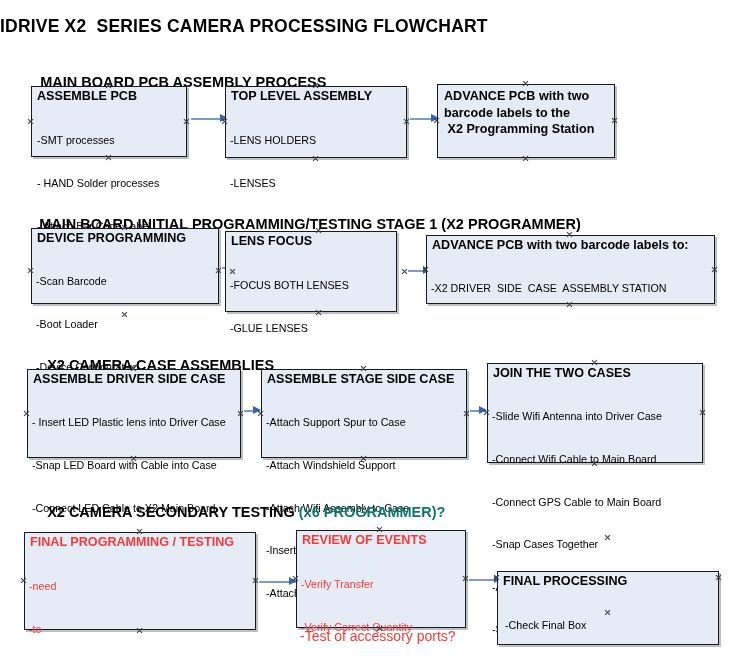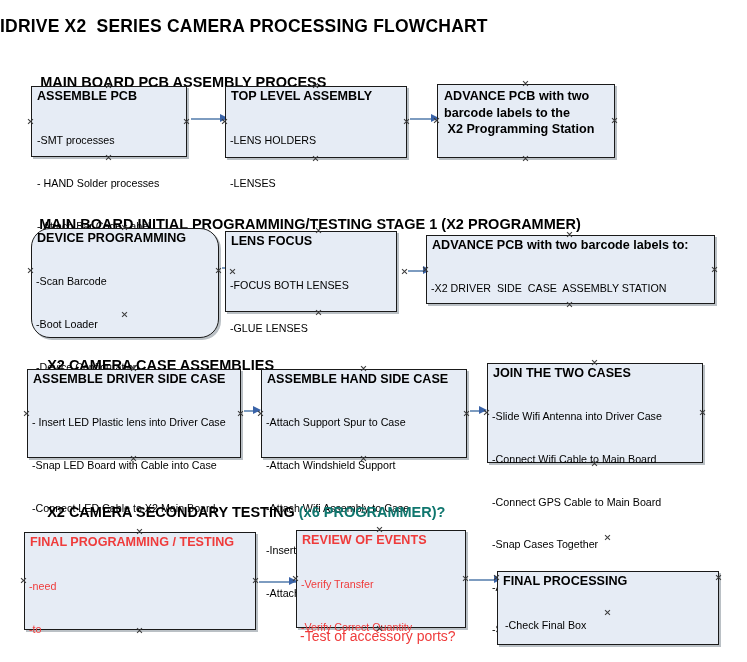--- a/index.html
+++ b/index.html
@@ -129,21 +129,21 @@
   </div>
   <div class="hx" style="left:433px;top:117px;"></div>
   <div class="hx" style="left:611px;top:117px;"></div>
   <div class="hx" style="left:522px;top:80px;"></div>
   <div class="hx" style="left:522px;top:155px;"></div>
 
   <div class="section-head" style="left:23px;top:200px;">
     <span>MAIN BOARD INITIAL PROGRAMMING/TESTING STAGE 1 (X2 PROGRAMMER)</span>
   </div>
 
-  <div class="pbox" style="left:31px;top:228px;width:188px;height:110px;border-radius:19px;">
+  <div class="pbox" style="left:31px;top:228px;width:188px;height:76px;">
     <div class="btitle">DEVICE PROGRAMMING</div>
     <div class="blines" style="top:17px;left:4px;">
       <div>-Scan Barcode</div>
       <div>-Boot Loader</div>
       <div>-Device Configuration</div>
       <div>-Test Wired Events</div>
       <div>-AC SYNC</div>
     </div>
   </div>
   <div class="hx" style="left:27px;top:267px;"></div>
@@ -201,21 +201,21 @@
   <div class="hx" style="left:237px;top:410px;"></div>
   <div class="hx" style="left:130px;top:365px;"></div>
   <div class="hx" style="left:130px;top:455px;"></div>
 
   <div class="arrow" style="left:244px;top:406px;width:16px;">
     <div class="shaft"></div>
     <div class="head"></div>
   </div>
 
   <div class="pbox" style="left:261px;top:369px;width:206px;height:89px;">
-    <div class="btitle">ASSEMBLE HAND SIDE CASE</div>
+    <div class="btitle">ASSEMBLE STAGE SIDE CASE</div>
     <div class="blines" style="top:17px;left:4px;">
       <div>-Attach Support Spur to Case</div>
       <div>-Attach Windshield Support</div>
       <div>-Attach Wifi Assembly to Case</div>
       <div>-Insert GPS Module into Case</div>
       <div>-Attach Wifi Label to Outside of Case</div>
     </div>
   </div>
   <div class="hx" style="left:257px;top:410px;"></div>
   <div class="hx" style="left:463px;top:410px;"></div>

